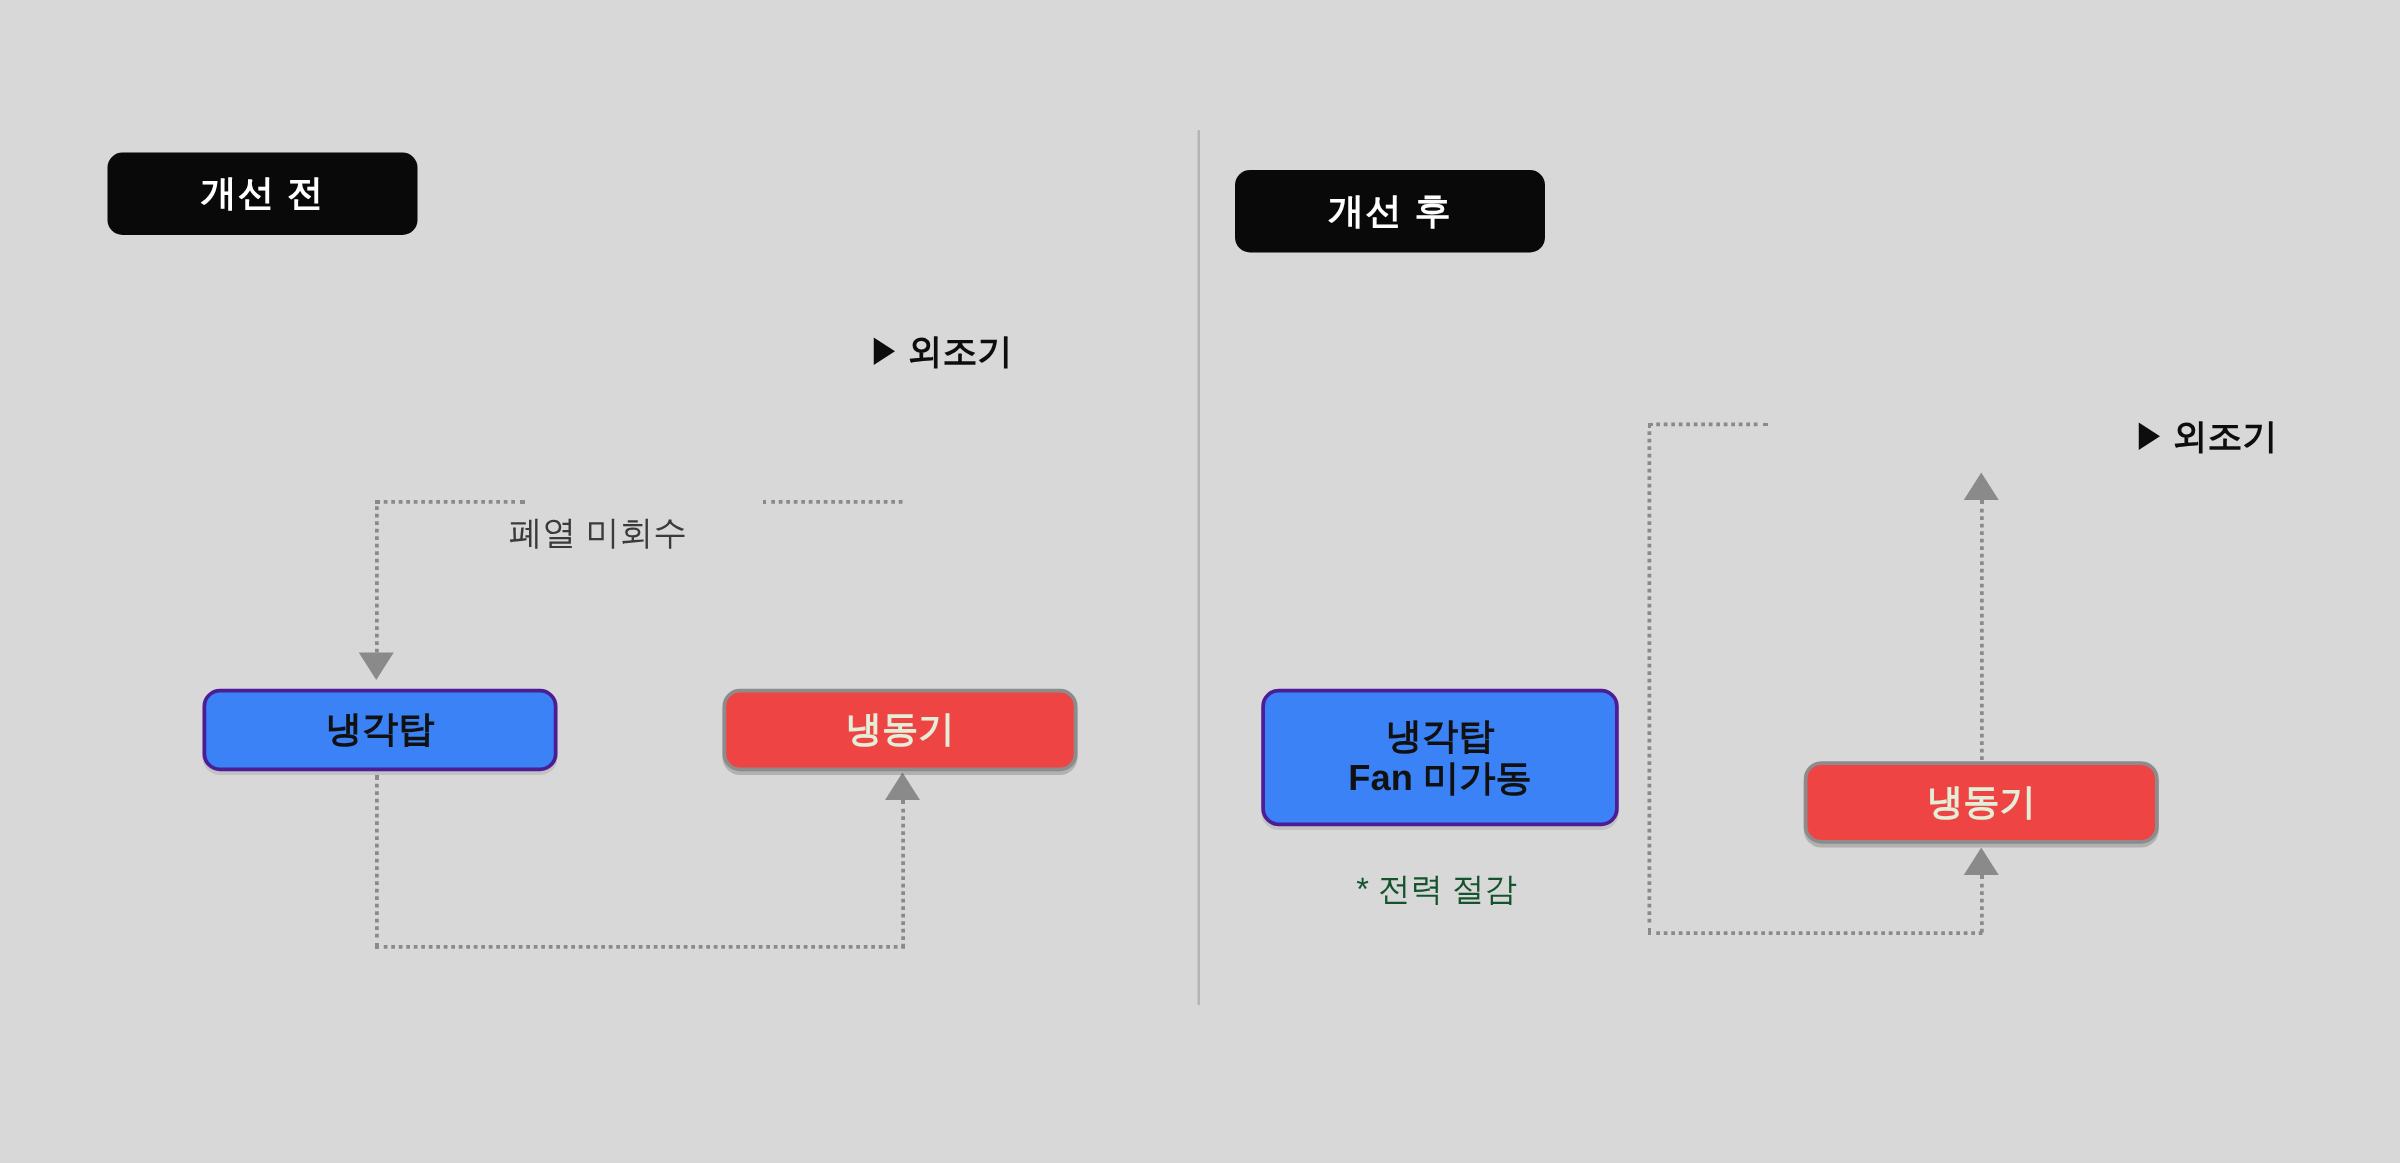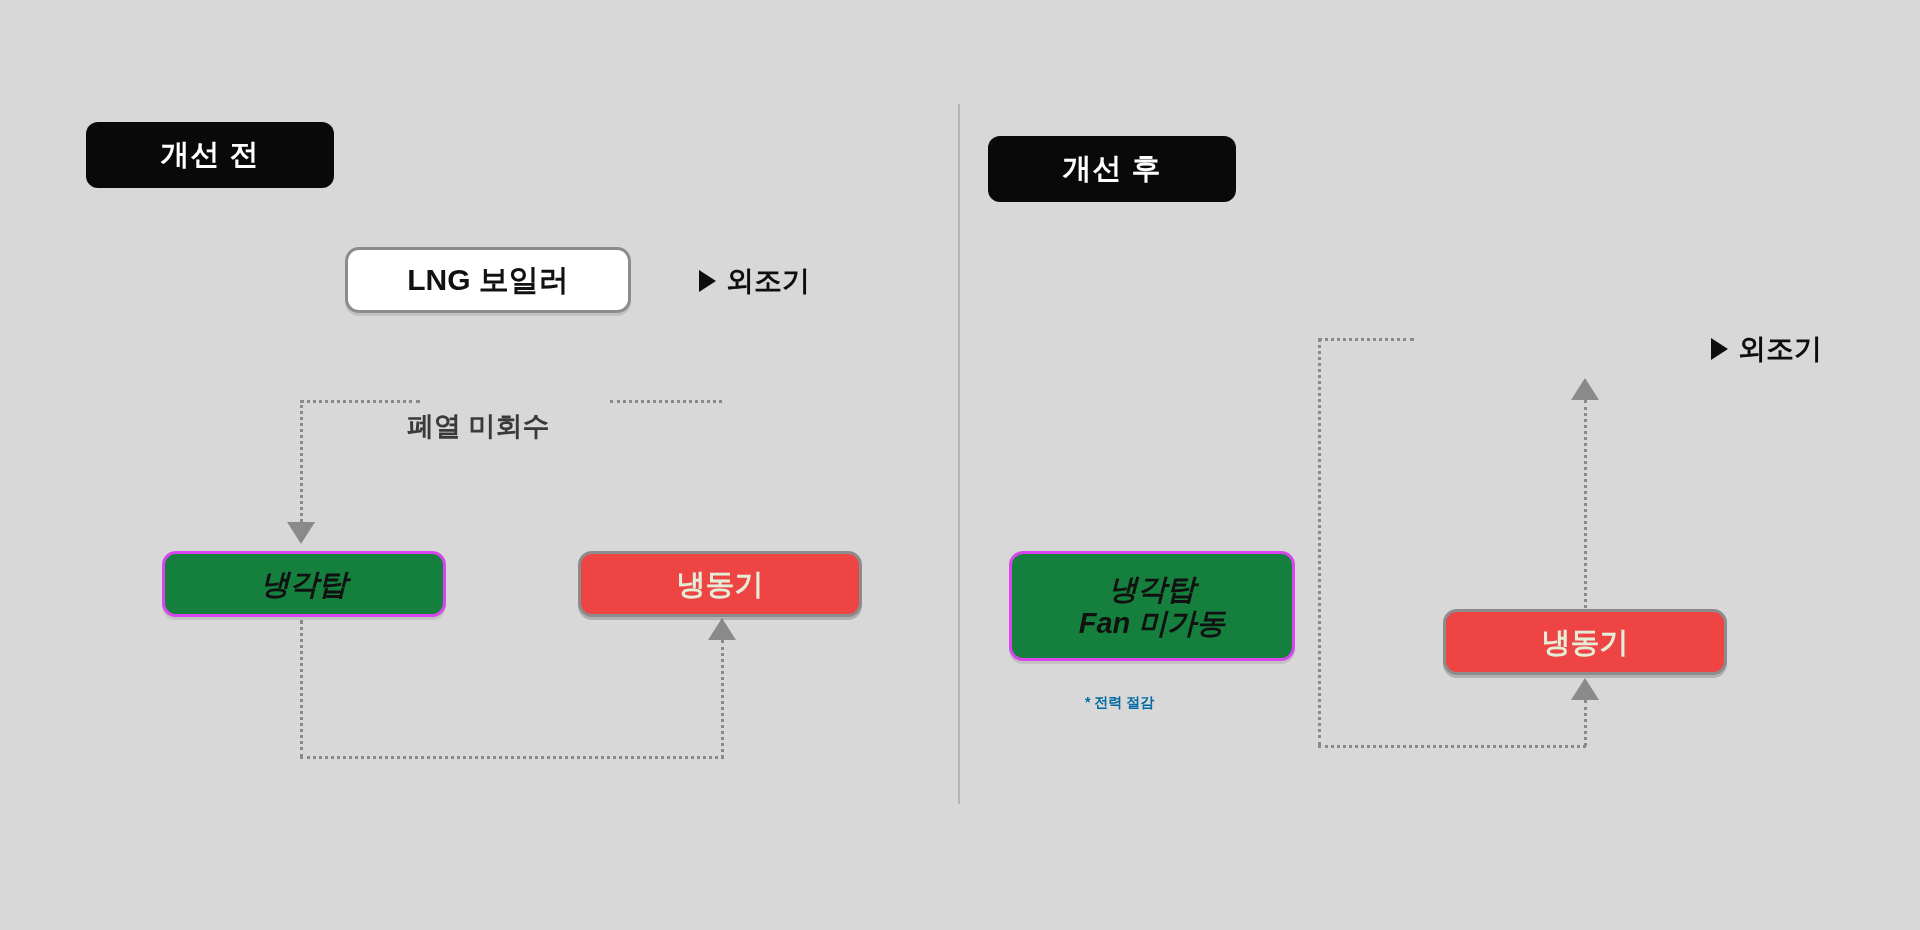--- a/index.html
+++ b/index.html
@@ -62,25 +62,24 @@
     font-weight: bold;
     line-height: 1.18;
   }
   .node.white {
     background: #ffffff;
     border: 3px solid #8c8c8c;
     color: #111111;
     box-shadow: 0 3px 0 rgba(0,0,0,0.10);
   }
   .node.green {
-    background: #15803d;
-    border: 3px solid #d946ef;
+    background: #3b82f6;
+    border: 3px solid #4c1d95;
     color: #111111;
     box-shadow: 0 3px 0 rgba(0,0,0,0.10);
-    font-style: italic;
   }
   .node.dark {
     background: #ef4444;
     border: 3px solid #8c8c8c;
     color: #e3eed9;
     box-shadow: 0 3px 0 rgba(0,0,0,0.18);
   }
 
   
   #node-lng      { left: 345px; top: 247px; width: 286px; height: 66px; font-size: 30px; }
@@ -139,51 +138,50 @@
     width: 0; height: 0;
     border-left: 14px solid transparent;
     border-right: 14px solid transparent;
     border-bottom: 22px solid #8a8a8a;
   }
 
   
   .flow-label {
     position: absolute;
     font-size: 27px;
-    font-weight: bold;
+    font-weight: normal;
     color: #3a3a3a;
     white-space: nowrap;
   }
   #label-nowaste { left: 407px; top: 408px; }
   #label-recover {
     left: 1640px; top: 456px;
     text-align: center;
     line-height: 1.32;
   }
   .note {
     position: absolute;
-    font-size: 14px;
-    font-weight: bold;
-    color: #0369a1;
+    font-size: 26px;
+    font-weight: normal;
+    color: #14532d;
     white-space: nowrap;
   }
   #note-power { left: 1085px; top: 694px; }
 
   .nl { display: block; }
 </style>
 </head>
 <body>
 
 <div id="stage">
 
   <div class="divider"></div>
 
   <div class="badge" id="badge-before">개선 전</div>
 
-  <div class="node white" id="node-lng">LNG 보일러</div>
 
   <div class="side-label" id="side-lng">
     <span class="tri-right"></span>
     <span>외조기</span>
   </div>
 
   <div class="dot-h" style="left:300px; top:400px; width:120px;"></div>
 
   <div class="dot-h" style="left:610px; top:400px; width:112px;"></div>
 

